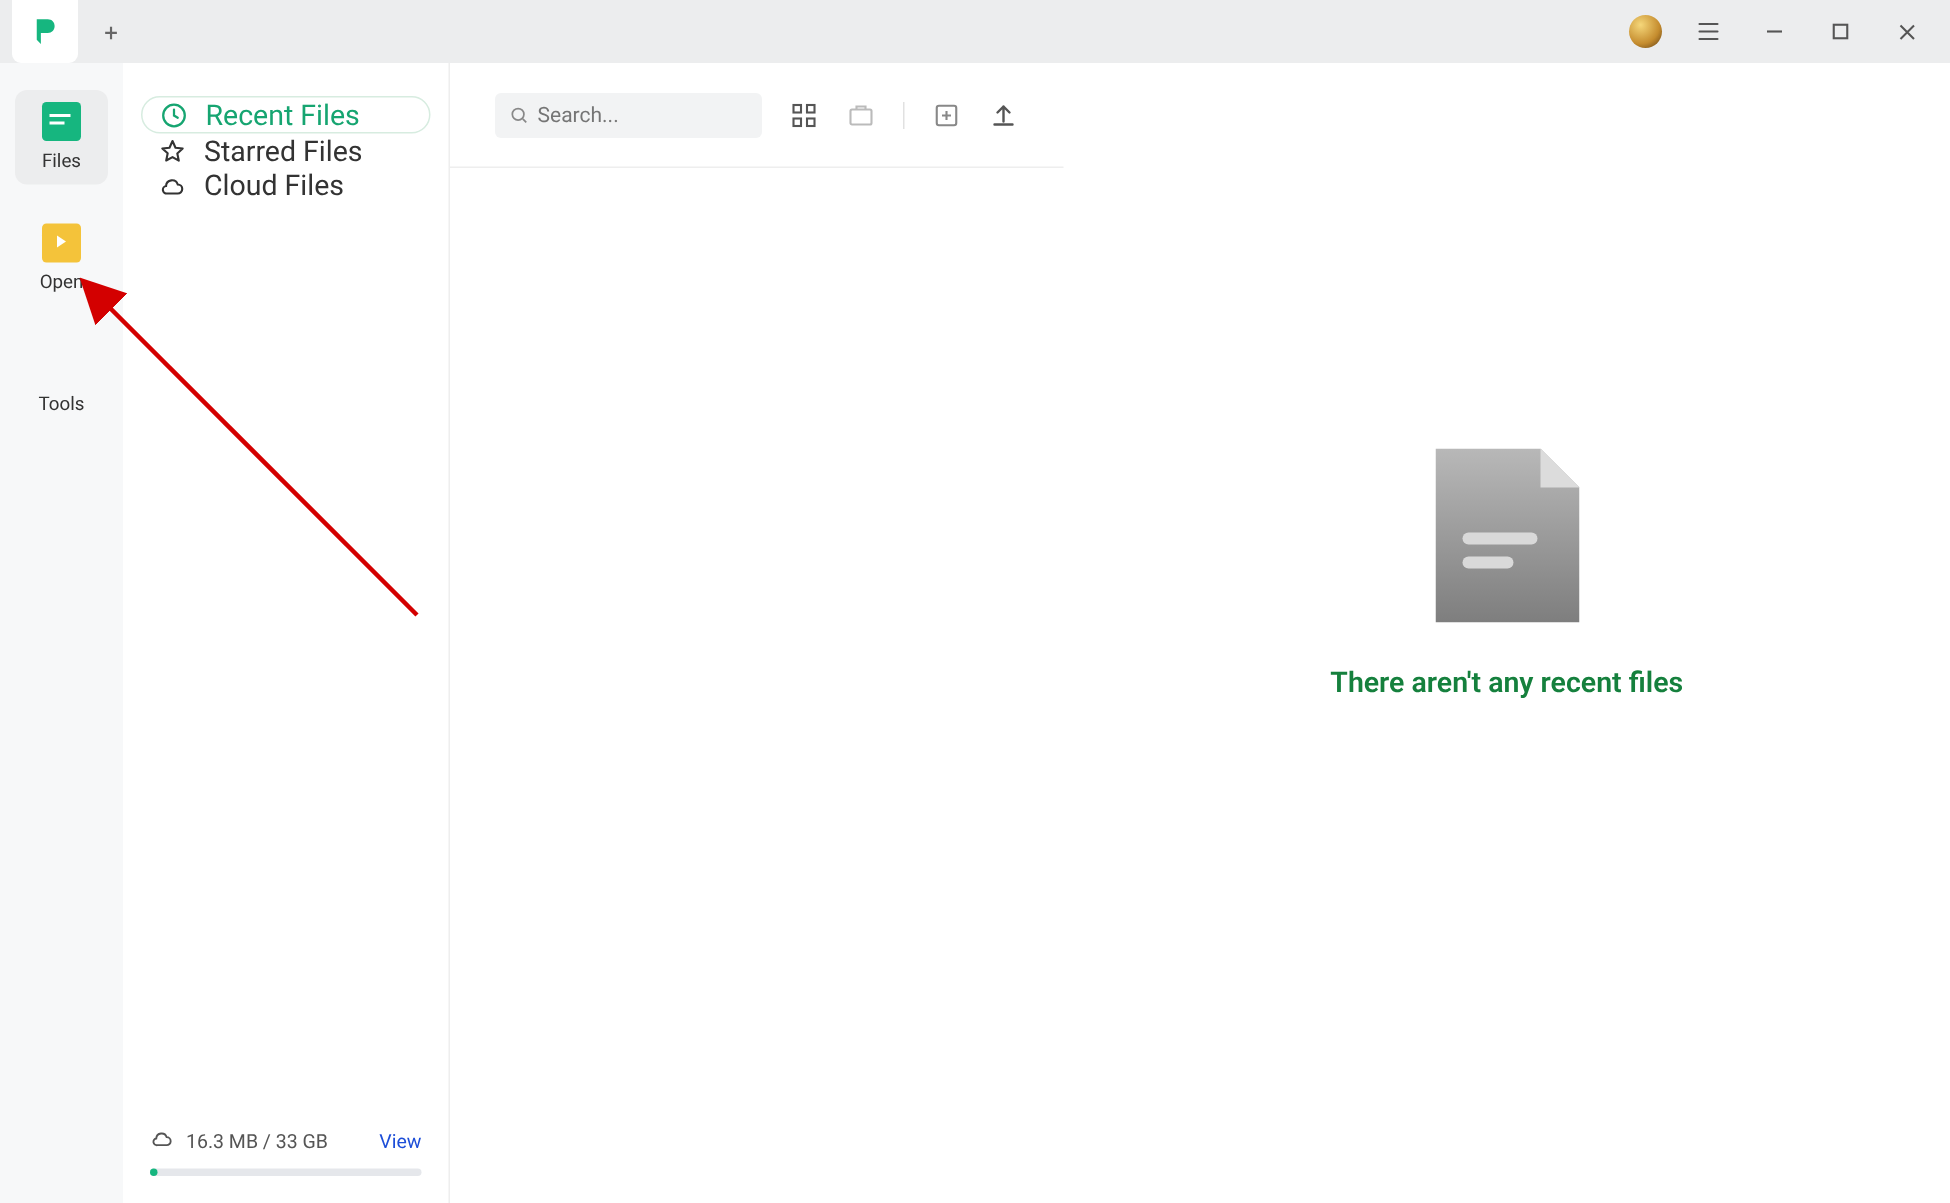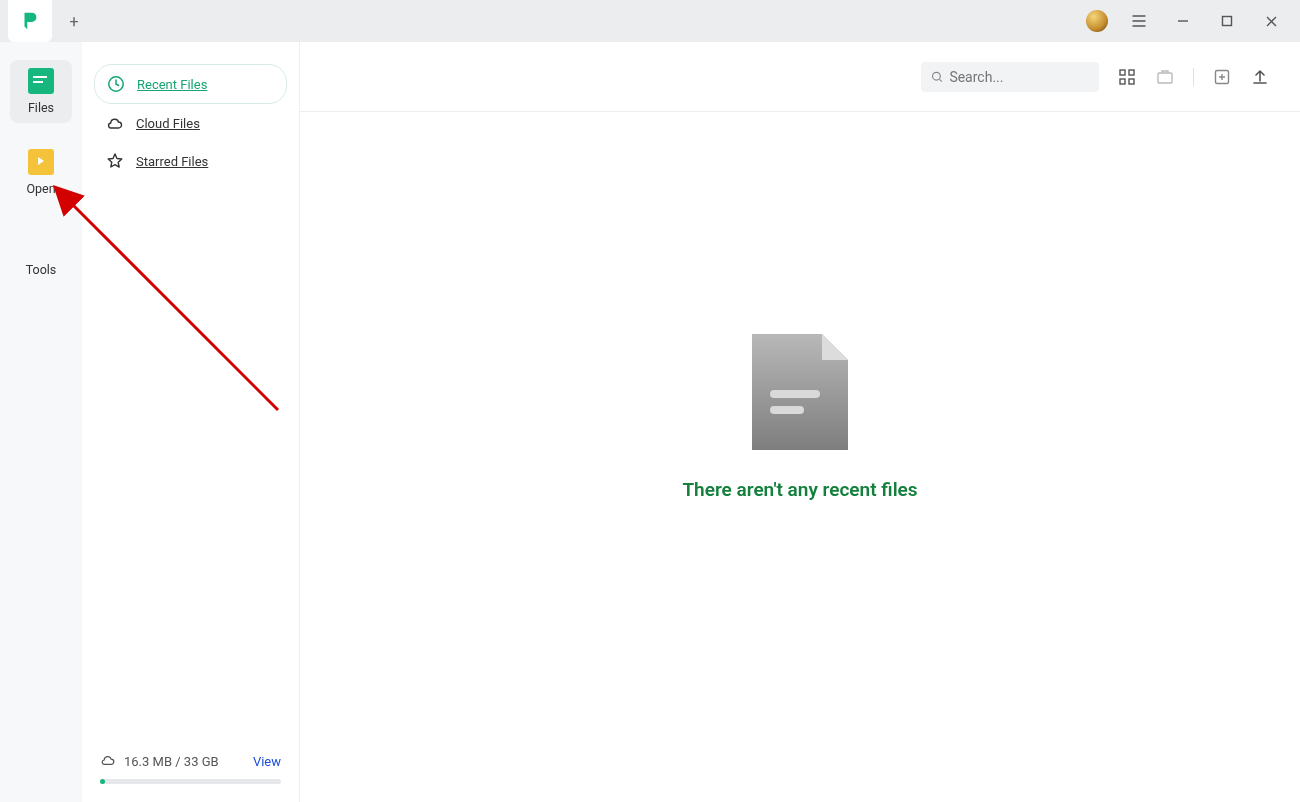--- a/index.html
+++ b/index.html
@@ -29,30 +29,30 @@
     .rail-icon.open { background: #f4c33a; border-radius:3px; position:relative; }
     .rail-icon.open::before { content:""; position:absolute; top:5px; left:0; width:26px; height:5px; background:#f4c33a; border-radius:3px 3px 0 0; }
     .rail-icon.open::after { content:""; position:absolute; top:8px; left:10px; border-left:6px solid #fff; border-top:4px solid transparent; border-bottom:4px solid transparent; }
     .rail-icon.tools { width:26px; height:26px; display:grid; grid-template-columns:1fr 1fr; grid-template-rows:1fr 1fr; gap:2px; background:none; }
     .rail-icon.tools span:nth-child(1){background:#16b67f;border-radius:2px;}
     .rail-icon.tools span:nth-child(2){background:#3b82f6;border-radius:2px;}
     .rail-icon.tools span:nth-child(3){background:#f59e0b;border-radius:2px;}
     .rail-icon.tools span:nth-child(4){background:#ef4444;border-radius:2px;}
 
     .sidebar { width: 218px; background: #fff; border-right: 1px solid #eee; display:flex; flex-direction:column; padding: 22px 12px 10px; }
-    .side-item { display:flex; align-items:center; gap: 12px; padding: 10px 12px; border-radius: 18px; font-size: 13px; color:#333; cursor:pointer;text-decoration:underline; }
+    .side-item { display:flex; align-items:center; gap: 12px; padding: 0 12px; border-radius: 18px; font-size: 19px; color:#333; cursor:pointer; }
     .side-item.active { border: 1px solid #d7ece0; background-color: #fff; color:#16a571; }
     .side-item .side-icon { width:18px; height:18px; display:flex; align-items:center; justify-content:center; }
     .side-spacer { flex:1; }
     .storage { display:flex; align-items:center; gap:8px; font-size:13px; color:#555; padding: 0 6px 4px; }
     .storage .view-link { color:#1d4ed8; margin-left:auto; cursor:pointer; }
     .storage-bar { height:5px; background:#e5e7eb; border-radius:3px; margin: 4px 6px 8px; position:relative; }
     .storage-bar .fill { width: 3%; height:100%; background:#16b67f; border-radius:3px; }
 
-    .main { flex:1; display:flex; flex-direction:column; }
+    .main { flex:1; display:flex; }
     .topbar { height: 70px; display:flex; align-items:center; padding: 0 30px; border-bottom: 1px solid #eee; justify-content:flex-end; gap: 18px; }
     .search { width: 178px; height: 30px; background:#f2f3f4; border-radius:4px; display:flex; align-items:center; padding: 0 10px; gap:6px; color:#888; font-size:14px; cursor:text; }
     .search input { border:none; background:transparent; outline:none; width:100%; font-size:14px; color:#444; }
     .top-icon { width:20px; height:20px; color:#999; cursor:pointer; display:flex; align-items:center; justify-content:center; }
     .divider { width:1px; height:18px; background:#e1e1e1; }
 
     .empty-state { flex:1; display:flex; flex-direction:column; align-items:center; justify-content:center; color:#333; transform: translateY(-40px); }
     .empty-icon { margin-bottom: 24px; }
     .empty-title { font-size: 19px; font-weight: 600; color:#15803d; margin-bottom: 0; }
     .empty-sub { font-size: 15px; color:#555; }
@@ -128,32 +128,32 @@
         <svg width="18" height="18" viewBox="0 0 18 18">
             <circle cx="9" cy="9" r="7.2" fill="none" stroke="#16a571" stroke-width="1.5"></circle>
             <path d="M9 5v4l2.5 1.5" stroke="#16a571" stroke-width="1.5" fill="none" stroke-linecap="round"></path>
           </svg>
       </span>
       <span>Recent Files</span>
     </div>
     <div class="side-item">
       <span class="side-icon">
         <svg width="18" height="18" viewBox="0 0 18 18">
-            <path d="M5.5 14h7a3 3 0 000-6 4 4 0 00-7.8 1A2.5 2.5 0 005.5 14z" fill="none" stroke="#333" stroke-width="1.4"></path>
-          </svg>
-      </span>
-      <span>Cloud Files</span>
+            <path d="M9 2l2 4.5 4.8.5-3.6 3.3 1 4.8L9 12.7 4.8 15l1-4.8L2.2 7l4.8-.5L9 2z" fill="none" stroke="#333" stroke-width="1.4" stroke-linejoin="round"></path>
+          </svg>
+      </span>
+      <span>Starred Files</span>
     </div>
     <div class="side-item">
       <span class="side-icon">
         <svg width="18" height="18" viewBox="0 0 18 18">
-            <path d="M9 2l2 4.5 4.8.5-3.6 3.3 1 4.8L9 12.7 4.8 15l1-4.8L2.2 7l4.8-.5L9 2z" fill="none" stroke="#333" stroke-width="1.4" stroke-linejoin="round"></path>
-          </svg>
-      </span>
-      <span>Starred Files</span>
+            <path d="M5.5 14h7a3 3 0 000-6 4 4 0 00-7.8 1A2.5 2.5 0 005.5 14z" fill="none" stroke="#333" stroke-width="1.4"></path>
+          </svg>
+      </span>
+      <span>Cloud Files</span>
     </div>
     <div class="side-spacer"></div>
     <div class="storage">
       <span>
         <svg width="16" height="16" viewBox="0 0 18 18">
             <path d="M5.5 14h7a3 3 0 000-6 4 4 0 00-7.8 1A2.5 2.5 0 005.5 14z" fill="none" stroke="#555" stroke-width="1.4"></path>
           </svg>
       </span>
       <span>16.3 MB / 33 GB</span>
       <span class="view-link">View</span>

